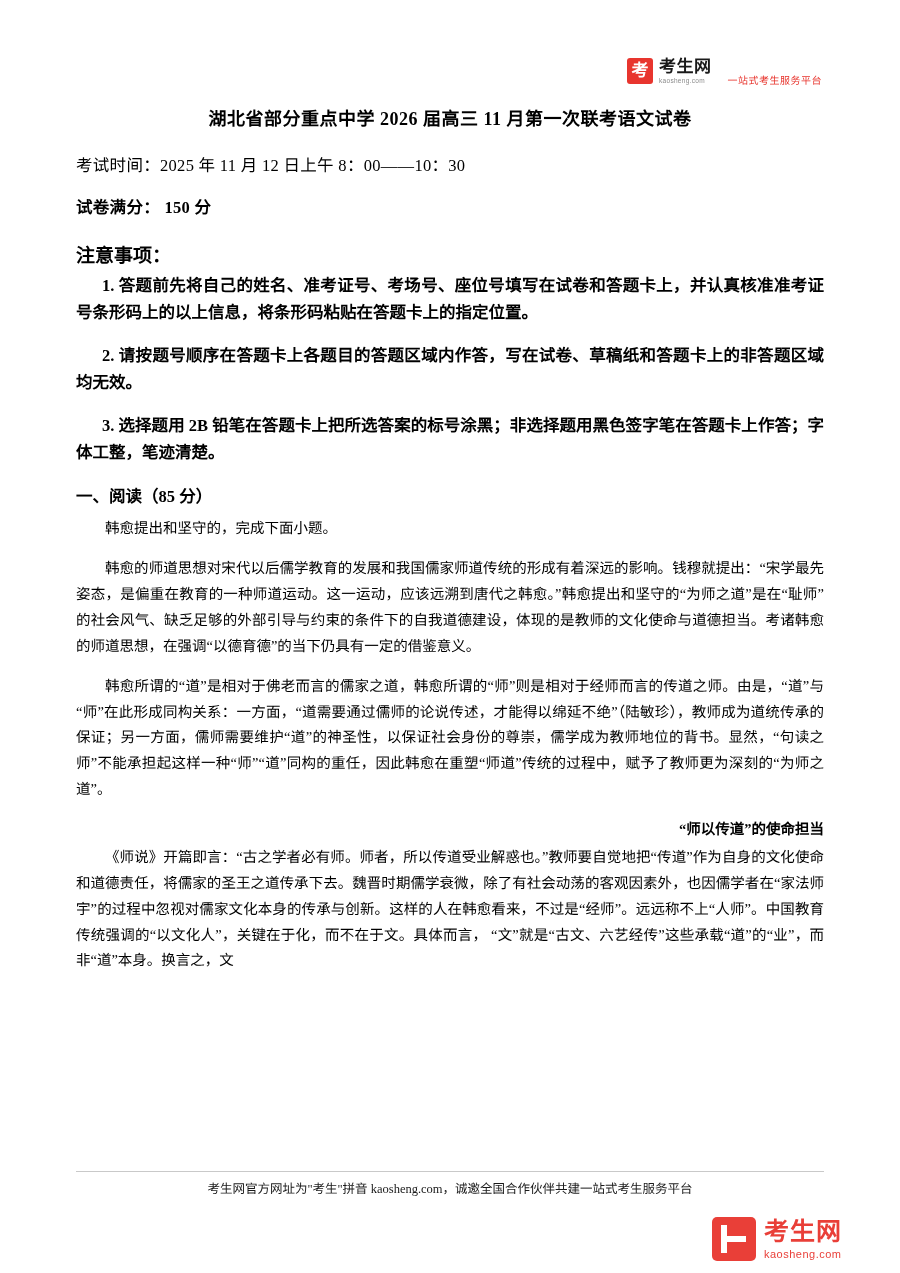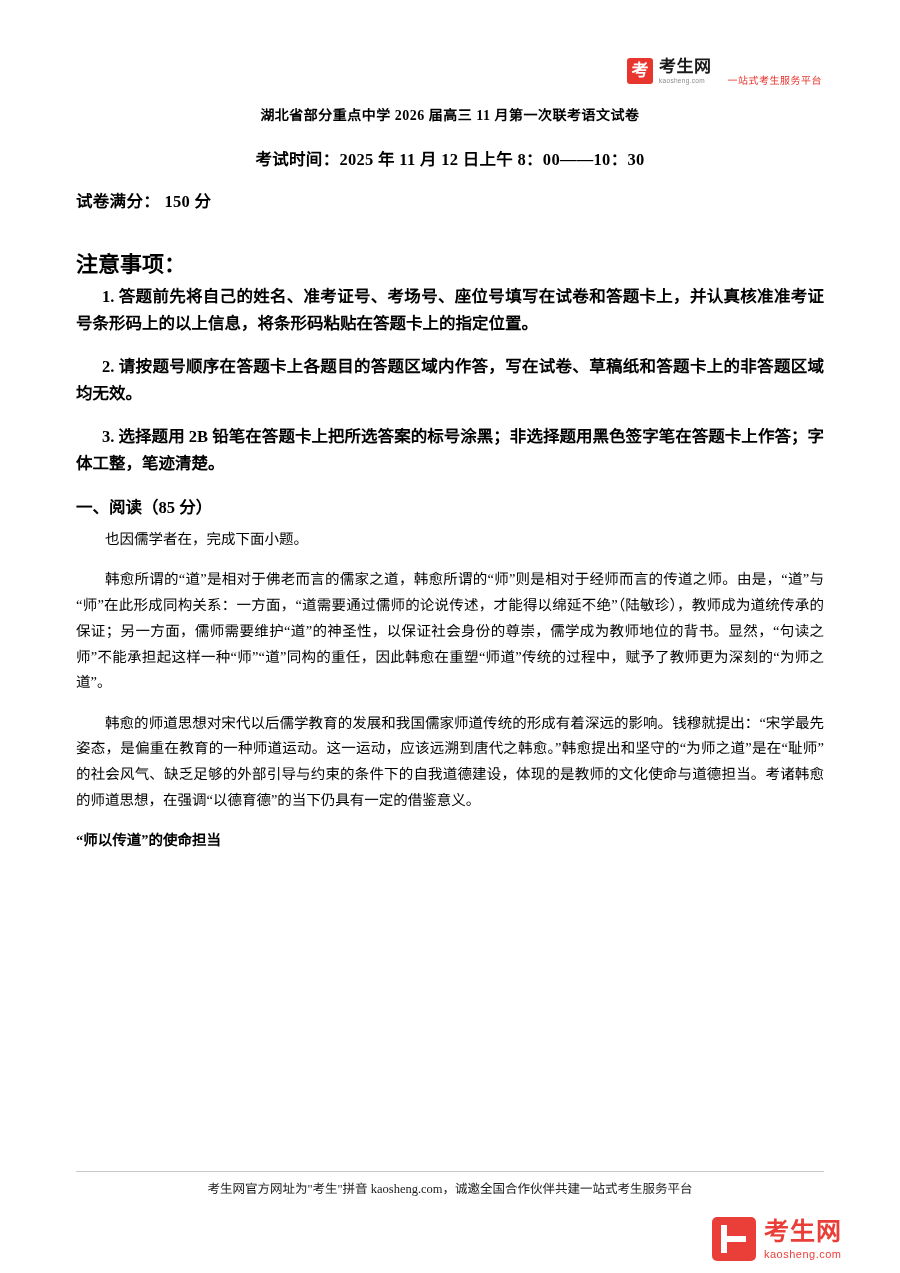--- a/index.html
+++ b/index.html
@@ -70,45 +70,44 @@
     font-size: 10px;
     color: #e8352e;
     margin-left: 10px;
     margin-top: 14px;
     letter-spacing: 0.5px;
   }
 
   
   .doc-title {
     text-align: center;
-    font-size: 14px;
+    font-size: 18px;
     font-weight: bold;
     margin: 0;
     padding-top: 104px;
     letter-spacing: 0.5px;
   }
   .doc-subtitle {
-    text-align: center;
-    font-size: 16.5px;
-    font-weight: bold;
+    font-size: 16.5px;
+    font-weight: normal;
     margin-top: 22px;
     letter-spacing: 0.3px;
   }
   .doc-subtitle2 {
     font-size: 16.5px;
     font-weight: bold;
     margin-top: 18px;
     letter-spacing: 0.3px;
   }
 
   
   .notice-head {
-    font-size: 22px;
-    font-weight: bold;
-    margin-top: 34px;
+    font-size: 19px;
+    font-weight: bold;
+    margin-top: 22px;
   }
   .notice-item {
     font-size: 16.5px;
     font-weight: bold;
     line-height: 1.62;
     text-indent: 26px;
     margin-top: 6px;
     text-align: justify;
     text-justify: inter-ideograph;
   }
@@ -134,21 +133,21 @@
     margin-top: 7px;
     text-align: justify;
     text-justify: inter-ideograph;
   }
   .para-first {
     margin-top: 9px;
   }
   .center-head {
     font-size: 14.5px;
     font-weight: bold;
-    text-align: left;
+    text-align: right;
     margin-top: 12px;
   }
 
   
   .footer {
     position: absolute;
     left: 0;
     right: 0;
     bottom: 76px;
     text-align: center;
@@ -235,26 +234,27 @@
   <h1 class="doc-title">湖北省部分重点中学 2026 届高三 11 月第一次联考语文试卷</h1>
   <div class="doc-subtitle">考试时间：2025 年 11 月 12 日上午 8：00——10：30</div>
   <div class="doc-subtitle2">试卷满分： 150 分</div>
 
   <div class="notice-head">注意事项：</div>
   <p class="notice-item">1. 答题前先将自己的姓名、准考证号、考场号、座位号填写在试卷和答题卡上，并认真核准准考证号条形码上的以上信息，将条形码粘贴在答题卡上的指定位置。</p>
   <p class="notice-item">2. 请按题号顺序在答题卡上各题目的答题区域内作答，写在试卷、草稿纸和答题卡上的非答题区域均无效。</p>
   <p class="notice-item">3. 选择题用 2B 铅笔在答题卡上把所选答案的标号涂黑；非选择题用黑色签字笔在答题卡上作答；字体工整，笔迹清楚。</p>
 
   <div class="section-title">一、阅读（85 分）</div>
-  <p class="para para-first">也因儒学者在，完成下面小题。</p>
-
+  <p class="para para-first">韩愈提出和坚守的，完成下面小题。</p>
+
+  <p class="para">韩愈的师道思想对宋代以后儒学教育的发展和我国儒家师道传统的形成有着深远的影响。钱穆就提出：“宋学最先姿态，是偏重在教育的一种师道运动。这一运动，应该远溯到唐代之韩愈。”韩愈提出和坚守的“为师之道”是在“耻师”的社会风气、缺乏足够的外部引导与约束的条件下的自我道德建设，体现的是教师的文化使命与道德担当。考诸韩愈的师道思想，在强调“以德育德”的当下仍具有一定的借鉴意义。</p>
   <p class="para">韩愈所谓的“道”是相对于佛老而言的儒家之道，韩愈所谓的“师”则是相对于经师而言的传道之师。由是，“道”与“师”在此形成同构关系：一方面，“道需要通过儒师的论说传述，才能得以绵延不绝”（陆敏珍），教师成为道统传承的保证；另一方面，儒师需要维护“道”的神圣性，以保证社会身份的尊崇，儒学成为教师地位的背书。显然，“句读之师”不能承担起这样一种“师”“道”同构的重任，因此韩愈在重塑“师道”传统的过程中，赋予了教师更为深刻的“为师之道”。</p>
-  <p class="para">韩愈的师道思想对宋代以后儒学教育的发展和我国儒家师道传统的形成有着深远的影响。钱穆就提出：“宋学最先姿态，是偏重在教育的一种师道运动。这一运动，应该远溯到唐代之韩愈。”韩愈提出和坚守的“为师之道”是在“耻师”的社会风气、缺乏足够的外部引导与约束的条件下的自我道德建设，体现的是教师的文化使命与道德担当。考诸韩愈的师道思想，在强调“以德育德”的当下仍具有一定的借鉴意义。</p>
 
   <div class="center-head">“师以传道”的使命担当</div>
+  <p class="para">《师说》开篇即言：“古之学者必有师。师者，所以传道受业解惑也。”教师要自觉地把“传道”作为自身的文化使命和道德责任，将儒家的圣王之道传承下去。魏晋时期儒学衰微，除了有社会动荡的客观因素外，也因儒学者在“家法师宇”的过程中忽视对儒家文化本身的传承与创新。这样的人在韩愈看来，不过是“经师”。远远称不上“人师”。中国教育传统强调的“以文化人”，关键在于化，而不在于文。具体而言， “文”就是“古文、六艺经传”这些承载“道”的“业”，而非“道”本身。换言之，文</p>
 
   <div class="footer-rule"></div>
   <div class="footer">考生网官方网址为"考生"拼音 kaosheng.com，诚邀全国合作伙伴共建一站式考生服务平台</div>
 
   <div class="watermark">
     <div class="wm-mark"></div>
     <div class="wm-text-wrap">
       <span class="wm-title">考生网</span>
       <span class="wm-sub">kaosheng.com</span>
     </div>

